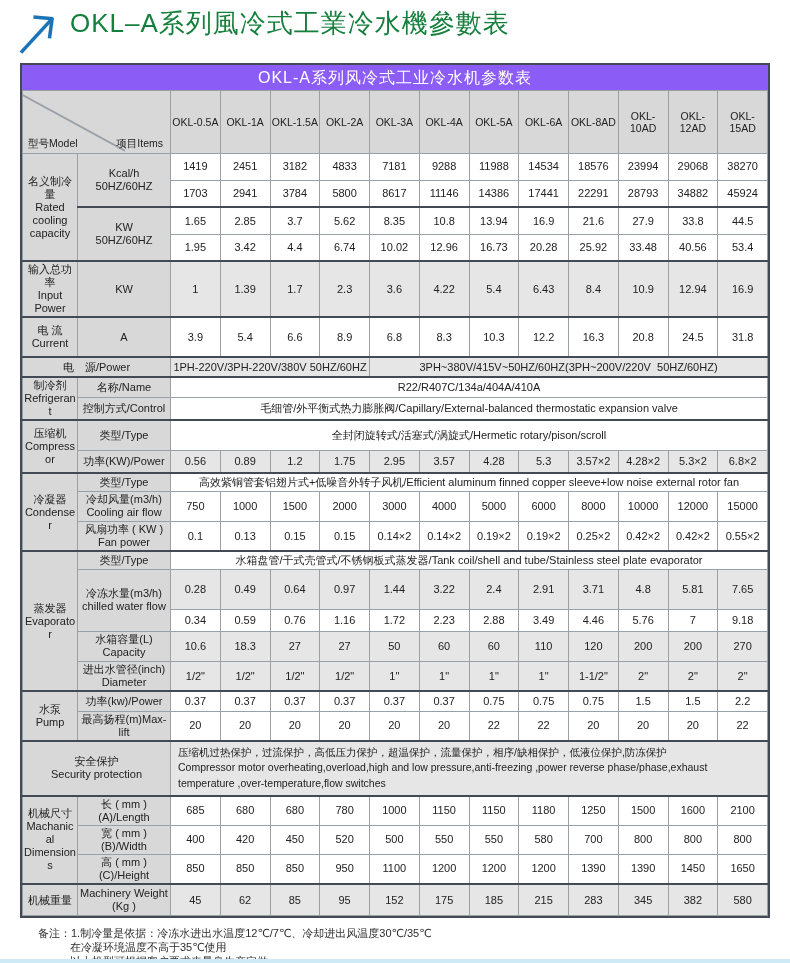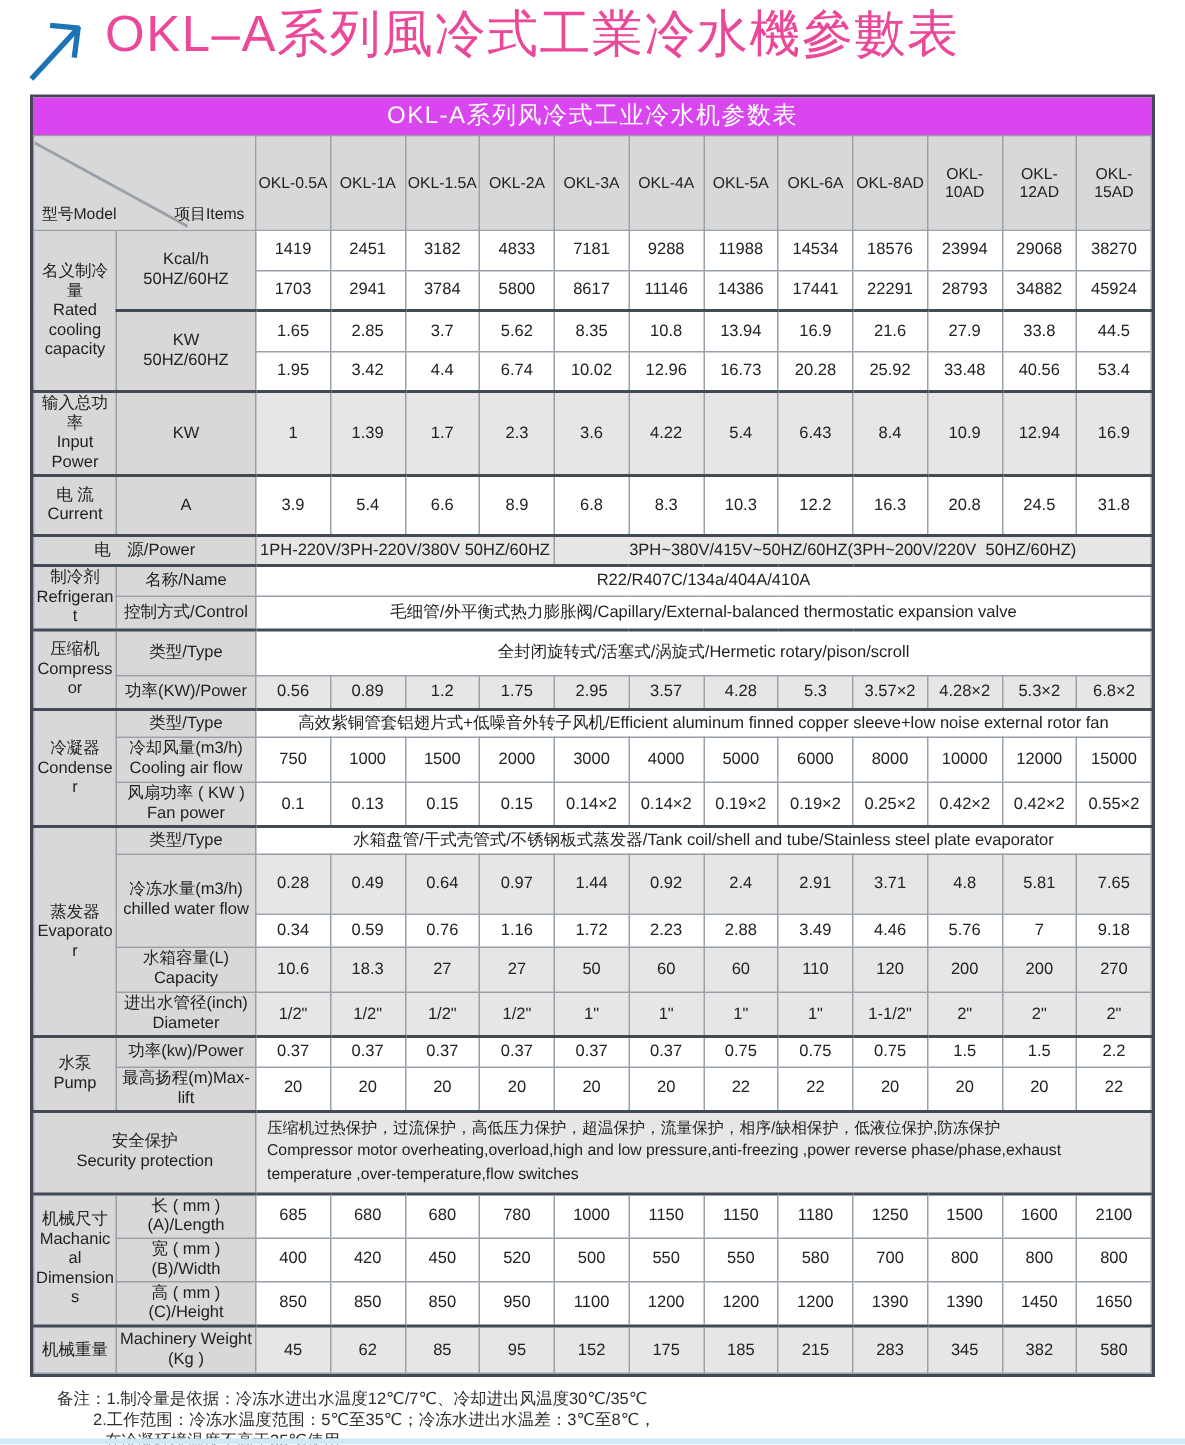--- a/index.html
+++ b/index.html
@@ -4,26 +4,26 @@
 <style>
   html,body{margin:0;padding:0;}
   body{
     width:790px;height:963px;background:#ffffff;position:relative;overflow:hidden;
     font-family:"Liberation Sans","DejaVu Sans",sans-serif;color:#222;
   }
   
   .hdr{display:flex;align-items:flex-start;padding:8px 0 0 12px;height:52px;}
   .logo{width:50px;height:50px;flex:0 0 50px;}
   .titles{margin-left:8px;}
-  .t-zh{font-size:34px;line-height:30px;color:#ec4899;letter-spacing:1px;white-space:nowrap;}
+  .t-zh{font-size:26px;line-height:30px;color:#15803d;letter-spacing:1px;white-space:nowrap;}
   .t-en{font-size:17px;line-height:21px;color:#333;white-space:nowrap;}
   
   .tablewrap{margin:3px 20px 0 20px;border:2px solid #434a56;}
   .banner{
-    background:#d946ef;color:#ffffff;text-align:center;
+    background:#8b5cf6;color:#ffffff;text-align:center;
     font-size:16px;line-height:25px;height:25px;letter-spacing:1px;
   }
   table{width:100%;border-collapse:collapse;table-layout:fixed;}
   th,td{
     border:1px solid #9aa0a8;text-align:center;vertical-align:middle;
     font-size:11px;line-height:1.18;padding:1px 1px;white-space:pre-wrap;word-break:break-word;
   }
   thead th{background:#d8d8d8;font-weight:normal;font-size:10.5px;height:30px;}
   td.cat,td.item{background:#d8d8d8;}
   td.val{background:#ffffff;}
@@ -280,21 +280,21 @@
           <td class="val long" colspan="12">水箱盘管/干式壳管式/不锈钢板式蒸发器/Tank coil/shell and tube/Stainless steel plate evaporator</td>
         </tr>
         <tr class="gray" style="height: 40px;">
           <td class="item" rowspan="2">冷冻水量(m3/h)
 chilled water flow</td>
           <td class="val">0.28</td>
           <td class="val">0.49</td>
           <td class="val">0.64</td>
           <td class="val">0.97</td>
           <td class="val">1.44</td>
-          <td class="val">0.92</td>
+          <td class="val">3.22</td>
           <td class="val">2.4</td>
           <td class="val">2.91</td>
           <td class="val">3.71</td>
           <td class="val">4.8</td>
           <td class="val">5.81</td>
           <td class="val">7.65</td>
         </tr>
         <tr style="height: 22px;">
           <td class="val">0.34</td>
           <td class="val">0.59</td>
@@ -444,21 +444,20 @@
           <td class="val">382</td>
           <td class="val">580</td>
         </tr>
       </tbody>
   </table>
 </div>
 
 <div class="notes">
   <div class="nz" id="notes-zh">
       <div class="note-line" style="padding-left: 10px;">备注：1.制冷量是依据：冷冻水进出水温度12℃/7℃、冷却进出风温度30℃/35℃</div>
-      <div class="note-line" style="padding-left: 34px;">2.工作范围：冷冻水温度范围：5℃至35℃；冷冻水进出水温差：3℃至8℃，</div>
       <div class="note-line" style="padding-left: 42px;">在冷凝环境温度不高于35℃使用</div>
       <div class="note-line" style="padding-left: 42px;">以上机型可根据客户要求来量身生产定做。</div>
       <div class="note-line" style="padding-left: 0px;">型号说明：A:代表风冷型，D:代表两台压缩机，T：代表三台压缩机，F：代表四台压缩机。</div>
     </div>
 
 </div>
 
 <div class="bbar"></div>
 
 </body></html>

